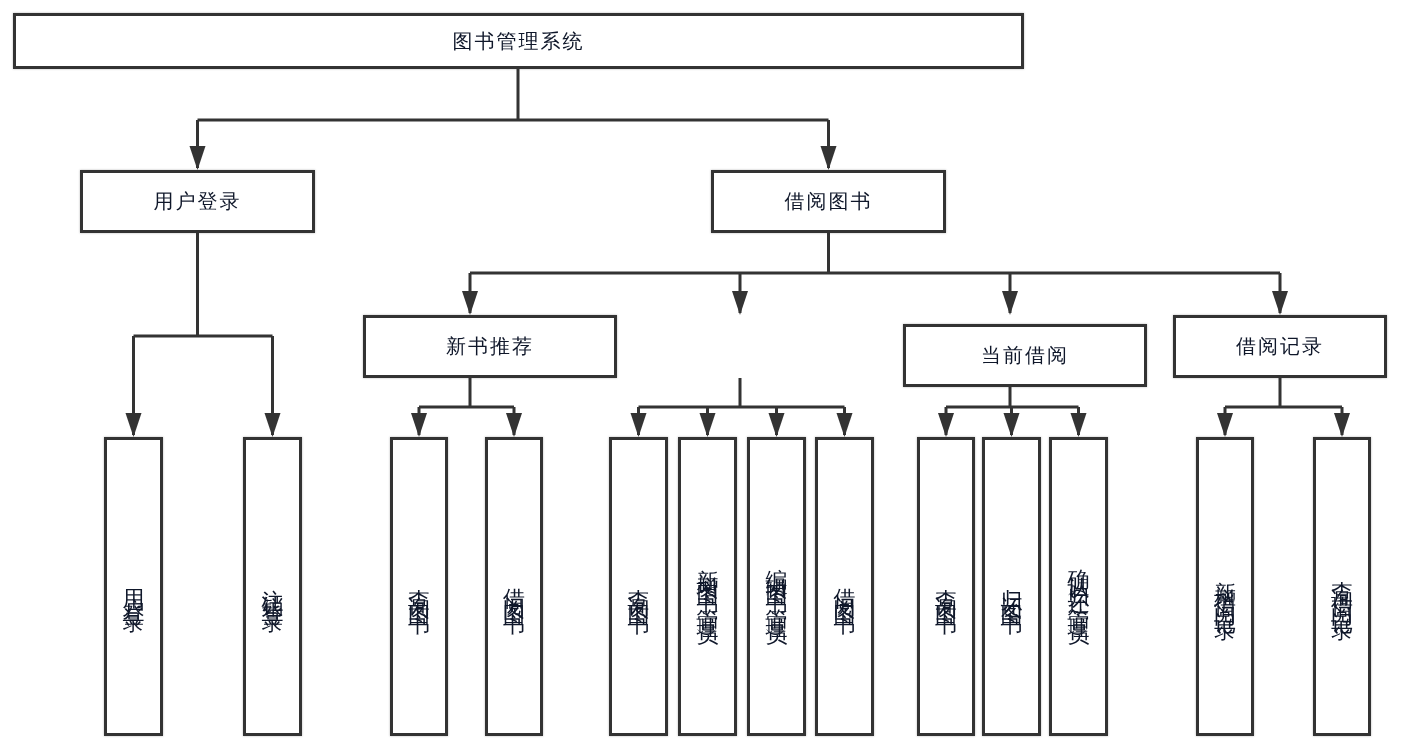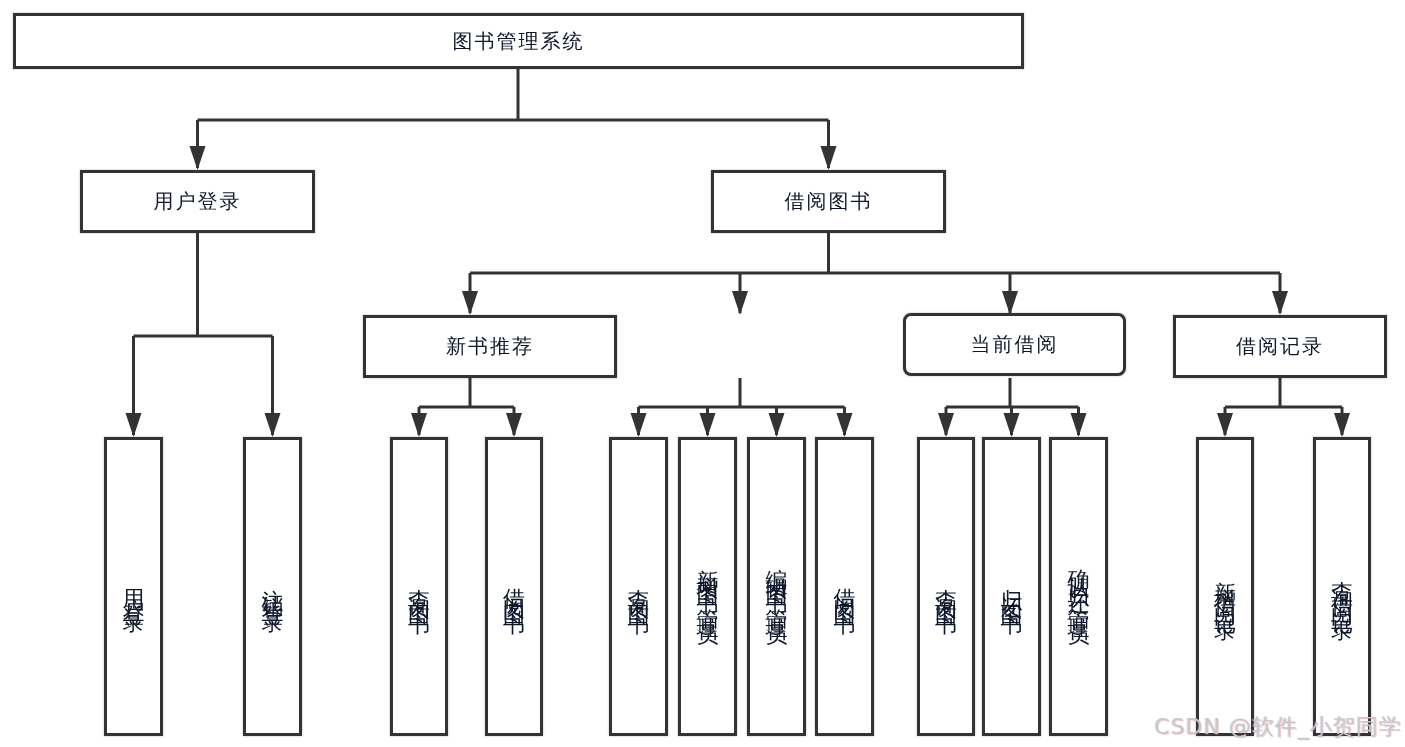--- a/index.html
+++ b/index.html
@@ -99,36 +99,35 @@
       <use href="#ah" transform="translate(1342,437)"></use>
     </g>
   </svg>
 
   <div class="box h-box" style="left:13px;top:13px;width:1011px;height:56px;">图书管理系统</div>
 
   <div class="box h-box" style="left:80px;top:170px;width:235px;height:63px;">用户登录</div>
   <div class="box h-box" style="left:711px;top:170px;width:235px;height:63px;">借阅图书</div>
 
   <div class="box h-box" style="left:363px;top:315px;width:254px;height:63px;">新书推荐</div>
-  <div class="box h-box" style="left:903px;top:313px;width:223px;height:63px;border-radius:8px;">当前借阅</div>
+  <div class="box h-box" style="left:903px;top:324px;width:244px;height:63px;">当前借阅</div>
   <div class="box h-box" style="left:1173px;top:315px;width:214px;height:63px;">借阅记录</div>
 
   <div class="box v-box" style="left:104px;top:437px;width:59px;height:299px;">用户登录</div>
   <div class="box v-box" style="left:243px;top:437px;width:59px;height:299px;">注销登录</div>
 
   <div class="box v-box" style="left:390px;top:437px;width:58px;height:299px;">查询图书</div>
   <div class="box v-box" style="left:485px;top:437px;width:58px;height:299px;">借阅图书</div>
 
   <div class="box v-box" style="left:609px;top:437px;width:59px;height:299px;">查询图书</div>
   <div class="box v-box" style="left:678px;top:437px;width:59px;height:299px;">新增图书（管理员）</div>
   <div class="box v-box" style="left:747px;top:437px;width:59px;height:299px;">编辑图书（管理员）</div>
   <div class="box v-box" style="left:815px;top:437px;width:59px;height:299px;">借阅图书</div>
 
   <div class="box v-box" style="left:917px;top:437px;width:58px;height:299px;">查询图书</div>
   <div class="box v-box" style="left:982px;top:437px;width:59px;height:299px;">归还图书</div>
   <div class="box v-box" style="left:1049px;top:437px;width:59px;height:299px;">确认归还（管理员）</div>
 
   <div class="box v-box" style="left:1196px;top:437px;width:58px;height:299px;">新增借阅记录</div>
   <div class="box v-box" style="left:1313px;top:437px;width:58px;height:299px;">查询借阅记录</div>
 
-  <div id="watermark">CSDN @软件_小贺同学</div>
 
 </div>
 
 </body></html>

